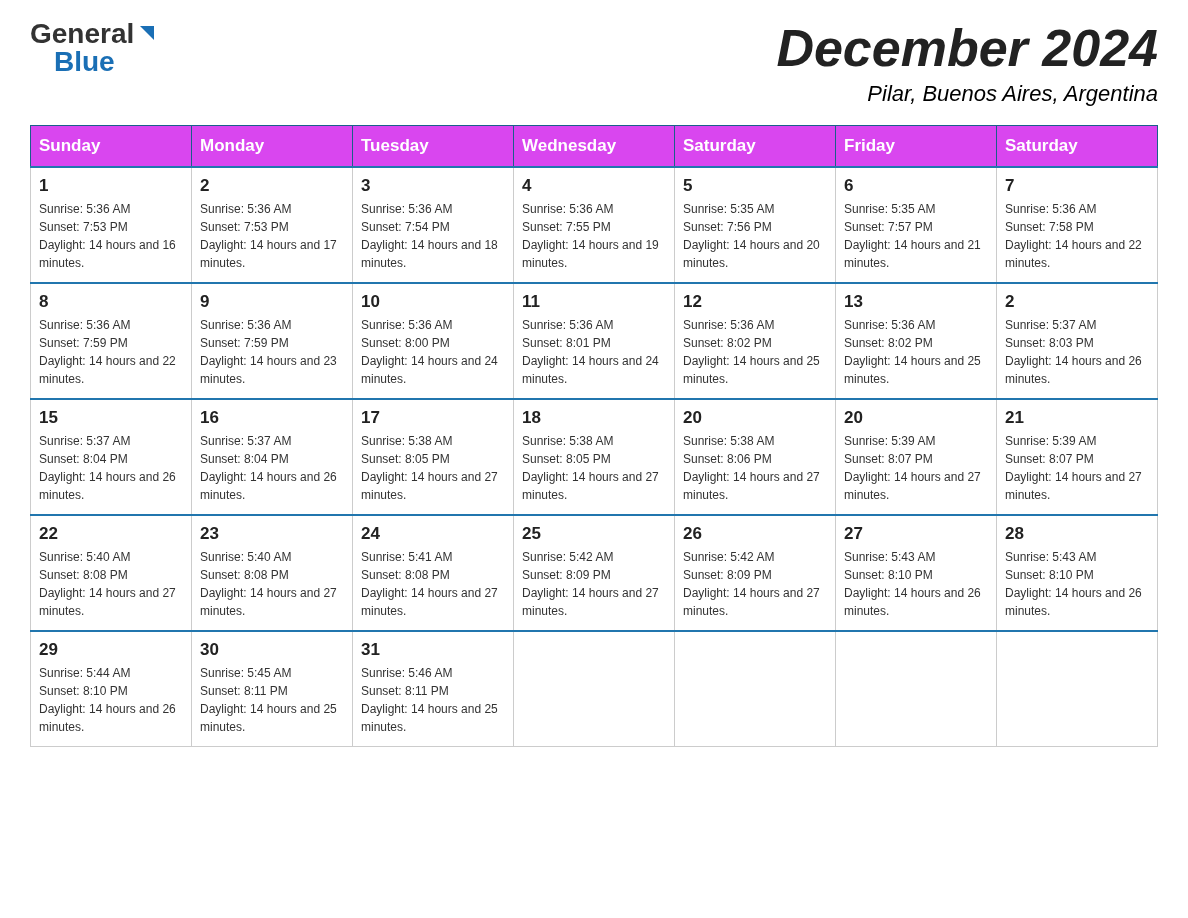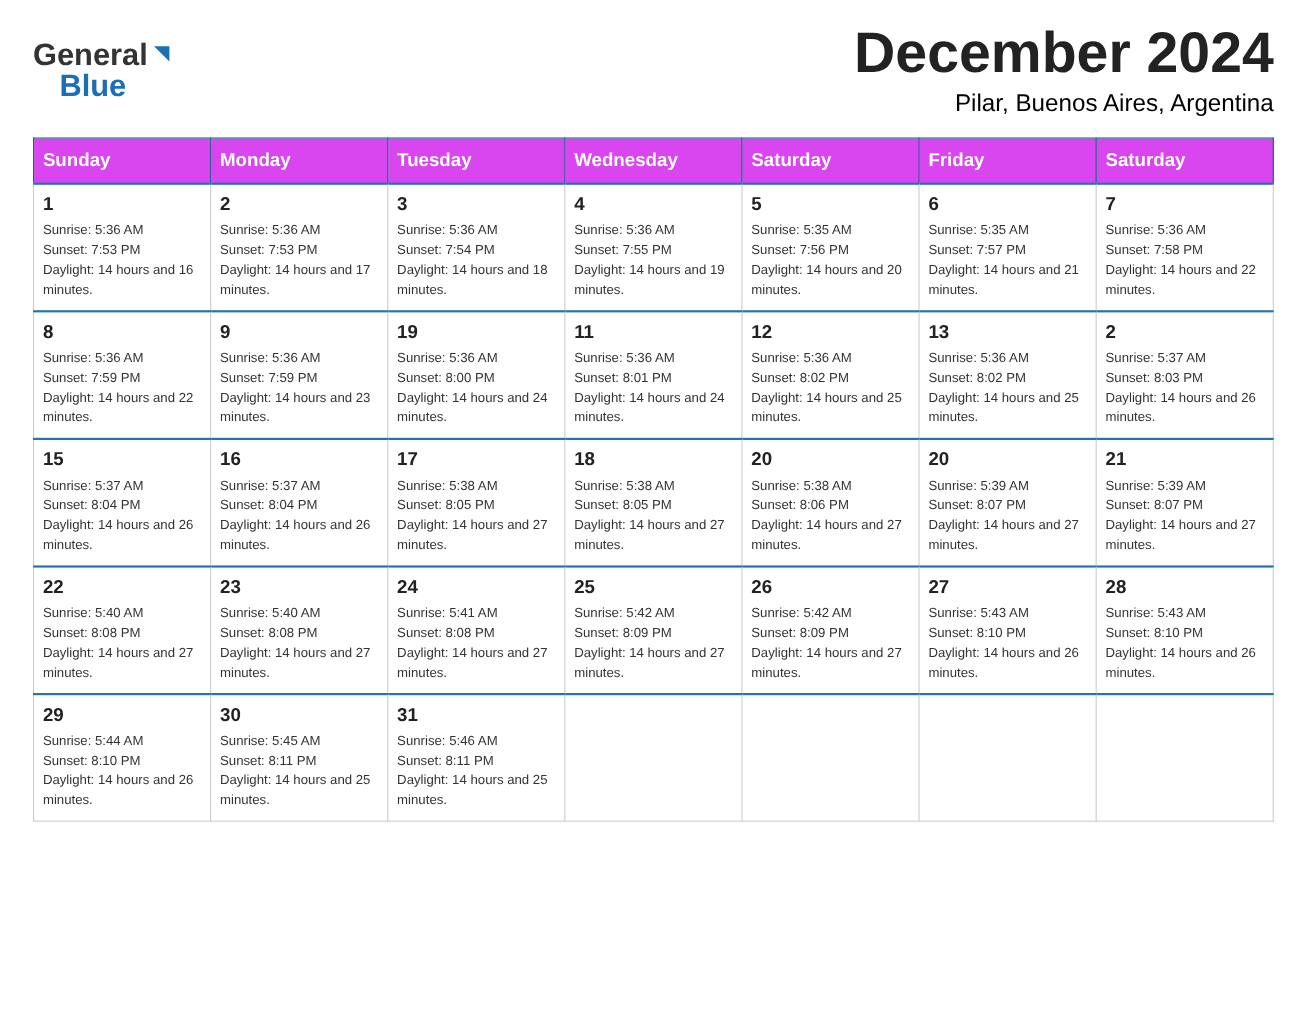--- a/index.html
+++ b/index.html
@@ -6,21 +6,21 @@
     body {
       font-family: Arial, sans-serif;
       background: #fff;
       padding: 20px 30px;
       width: 1188px;
       min-height: 918px;
     }
     .header {
       display: flex;
       justify-content: space-between;
-      align-items: center;
+      align-items: flex-start;
       margin-bottom: 18px;
     }
     .logo {
       display: flex;
       flex-direction: column;
       align-items: flex-start;
     }
     .logo-text-general {
       font-size: 28px;
       font-weight: bold;
@@ -33,20 +33,21 @@
       color: #1a6fb5;
       line-height: 1;
       margin-left: 24px;
     }
     .logo-row {
       display: flex;
       align-items: center;
     }
     .title-block {
       text-align: right;
+      font-style: italic;
     }
     .calendar-title {
       font-size: 52px;
       font-weight: bold;
       color: #222;
       line-height: 1.1;
     }
     .calendar-subtitle {
       font-size: 22px;
       color: #000000;
@@ -156,21 +157,21 @@
       <tr>
         <td>
           <span class="day-number">8</span>
           <span class="day-info">Sunrise: 5:36 AM<br>Sunset: 7:59 PM<br>Daylight: 14 hours and 22 minutes.</span>
         </td>
         <td>
           <span class="day-number">9</span>
           <span class="day-info">Sunrise: 5:36 AM<br>Sunset: 7:59 PM<br>Daylight: 14 hours and 23 minutes.</span>
         </td>
         <td>
-          <span class="day-number">19</span>
+          <span class="day-number">10</span>
           <span class="day-info">Sunrise: 5:36 AM<br>Sunset: 8:00 PM<br>Daylight: 14 hours and 24 minutes.</span>
         </td>
         <td>
           <span class="day-number">11</span>
           <span class="day-info">Sunrise: 5:36 AM<br>Sunset: 8:01 PM<br>Daylight: 14 hours and 24 minutes.</span>
         </td>
         <td>
           <span class="day-number">12</span>
           <span class="day-info">Sunrise: 5:36 AM<br>Sunset: 8:02 PM<br>Daylight: 14 hours and 25 minutes.</span>
         </td>

